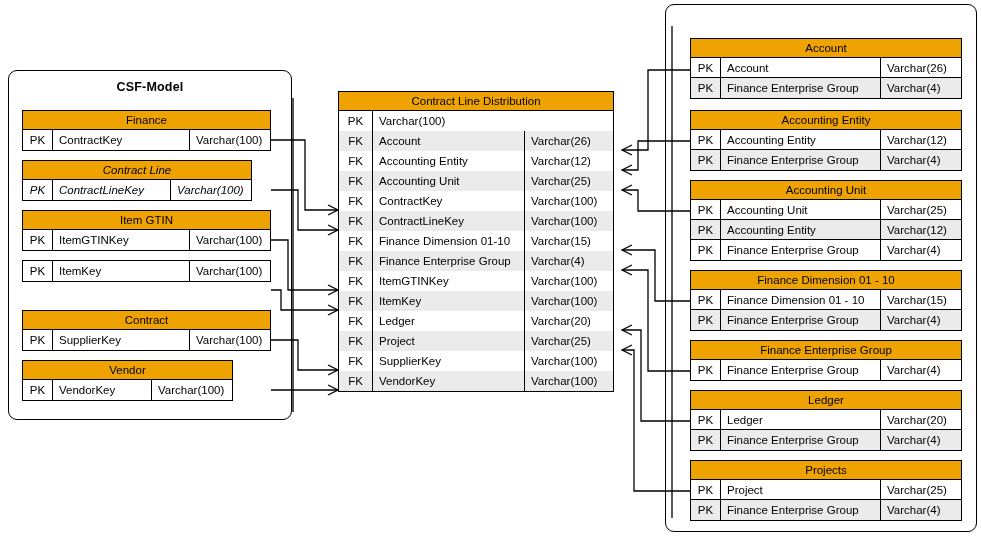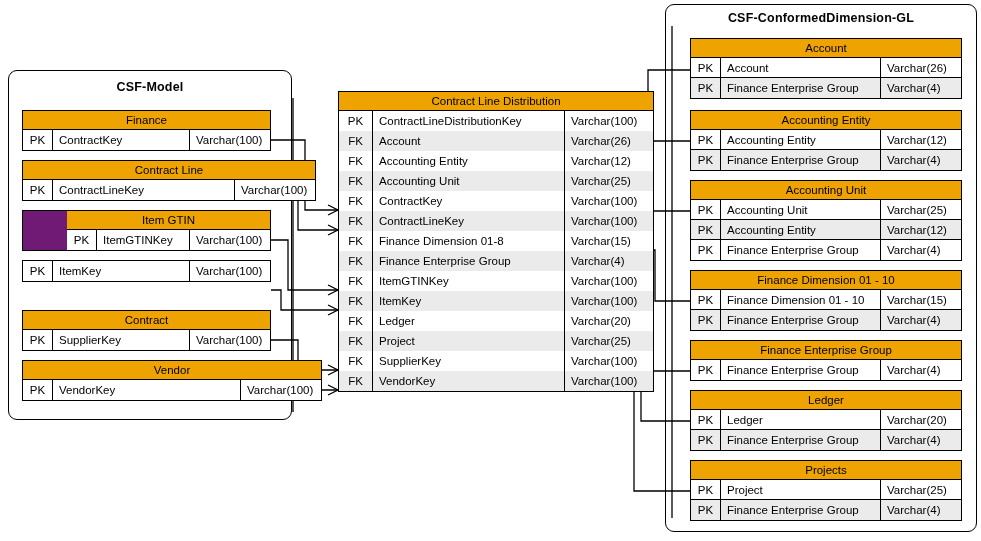--- a/index.html
+++ b/index.html
@@ -32,21 +32,21 @@
     text-align: center;
     font-size: 12.5px;
     font-weight: bold;
     color: #000000;
     letter-spacing: 0.2px;
   }
   
   .entity {
     position: absolute;
     box-sizing: border-box;
-    background: #701a75;
+    background: #3b82f6;
     border: 1.4px solid #000000;
     z-index: 5;
   }
   .entity-header {
     background: #EFA300;
     color: #000000;
     text-align: center;
     font-size: 11.5px;
     line-height: 19px;
     height: 19px;
@@ -178,40 +178,39 @@
         <polyline points="632,345 622,350 632,355"></polyline>
           <line x1="622" y1="350" x2="632" y2="350"></line>
       </g>
     </g>
   </svg>
 
   <div class="group-box" id="group-left" style="left: 8px; top: 70px; width: 284px; height: 350px;"></div>
   <div class="group-title" id="group-left-title" style="left: 8px; width: 284px; top: 80px;">CSF-Model</div>
 
   <div class="group-box" id="group-right" style="left: 665px; top: 4px; width: 312px; height: 528px;"></div>
-  <div class="group-title" id="group-right-title" style="left: 665px; width: 312px; top: 11px;">CSF-ConformedDimension-GL</div>
 
   <div id="host-left">
       <div class="entity" style="left: 22px; top: 110px; width: 249px;">
         <div class="entity-header">Finance</div>
         <div class="entity-row">
           <div class="cell-key" style="width: 30px;">PK</div>
           <div class="cell-name">ContractKey</div>
           <div class="cell-type" style="width: 80px;">Varchar(100)</div>
         </div>
       </div>
-      <div class="entity" style="left: 22px; top: 160px; width: 294px;">
+      <div class="entity" style="left: 22px; top: 160px; width: 230px; font-style: italic;">
         <div class="entity-header">Contract Line</div>
         <div class="entity-row">
           <div class="cell-key" style="width: 30px;">PK</div>
           <div class="cell-name">ContractLineKey</div>
           <div class="cell-type" style="width: 80px;">Varchar(100)</div>
         </div>
       </div>
-      <div class="entity" style="left: 22px; top: 210px; width: 249px; padding-left: 44px;">
+      <div class="entity" style="left: 22px; top: 210px; width: 249px;">
         <div class="entity-header">Item GTIN</div>
         <div class="entity-row">
           <div class="cell-key" style="width: 30px;">PK</div>
           <div class="cell-name">ItemGTINKey</div>
           <div class="cell-type" style="width: 80px;">Varchar(100)</div>
         </div>
       </div>
       <div class="entity" style="left: 22px; top: 260px; width: 249px;">
         <div class="entity-row">
           <div class="cell-key" style="width: 30px;">PK</div>
@@ -220,35 +219,34 @@
         </div>
       </div>
       <div class="entity" style="left: 22px; top: 310px; width: 249px;">
         <div class="entity-header">Contract</div>
         <div class="entity-row">
           <div class="cell-key" style="width: 30px;">PK</div>
           <div class="cell-name">SupplierKey</div>
           <div class="cell-type" style="width: 80px;">Varchar(100)</div>
         </div>
       </div>
-      <div class="entity" style="left: 22px; top: 360px; width: 300px;">
+      <div class="entity" style="left: 22px; top: 360px; width: 211px;">
         <div class="entity-header">Vendor</div>
         <div class="entity-row">
           <div class="cell-key" style="width: 30px;">PK</div>
           <div class="cell-name">VendorKey</div>
           <div class="cell-type" style="width: 80px;">Varchar(100)</div>
         </div>
       </div>
     </div>
   <div id="host-fact">
-      <div class="entity" style="left: 338px; top: 91px; width: 316px;">
+      <div class="entity" style="left: 338px; top: 91px; width: 276px;">
         <div class="entity-header">Contract Line Distribution</div>
         <div class="entity-row">
           <div class="cell-key" style="width: 34px;">PK</div>
-          <div class="cell-name">ContractLineDistributionKey</div>
           <div class="cell-type" style="width: 88px;">Varchar(100)</div>
         </div>
         <div class="entity-row alt">
           <div class="cell-key" style="width: 34px;">FK</div>
           <div class="cell-name">Account</div>
           <div class="cell-type" style="width: 88px;">Varchar(26)</div>
         </div>
         <div class="entity-row">
           <div class="cell-key" style="width: 34px;">FK</div>
           <div class="cell-name">Accounting Entity</div>
@@ -264,21 +262,21 @@
           <div class="cell-name">ContractKey</div>
           <div class="cell-type" style="width: 88px;">Varchar(100)</div>
         </div>
         <div class="entity-row alt">
           <div class="cell-key" style="width: 34px;">FK</div>
           <div class="cell-name">ContractLineKey</div>
           <div class="cell-type" style="width: 88px;">Varchar(100)</div>
         </div>
         <div class="entity-row">
           <div class="cell-key" style="width: 34px;">FK</div>
-          <div class="cell-name">Finance Dimension 01-8</div>
+          <div class="cell-name">Finance Dimension 01-10</div>
           <div class="cell-type" style="width: 88px;">Varchar(15)</div>
         </div>
         <div class="entity-row alt">
           <div class="cell-key" style="width: 34px;">FK</div>
           <div class="cell-name">Finance Enterprise Group</div>
           <div class="cell-type" style="width: 88px;">Varchar(4)</div>
         </div>
         <div class="entity-row">
           <div class="cell-key" style="width: 34px;">FK</div>
           <div class="cell-name">ItemGTINKey</div>

